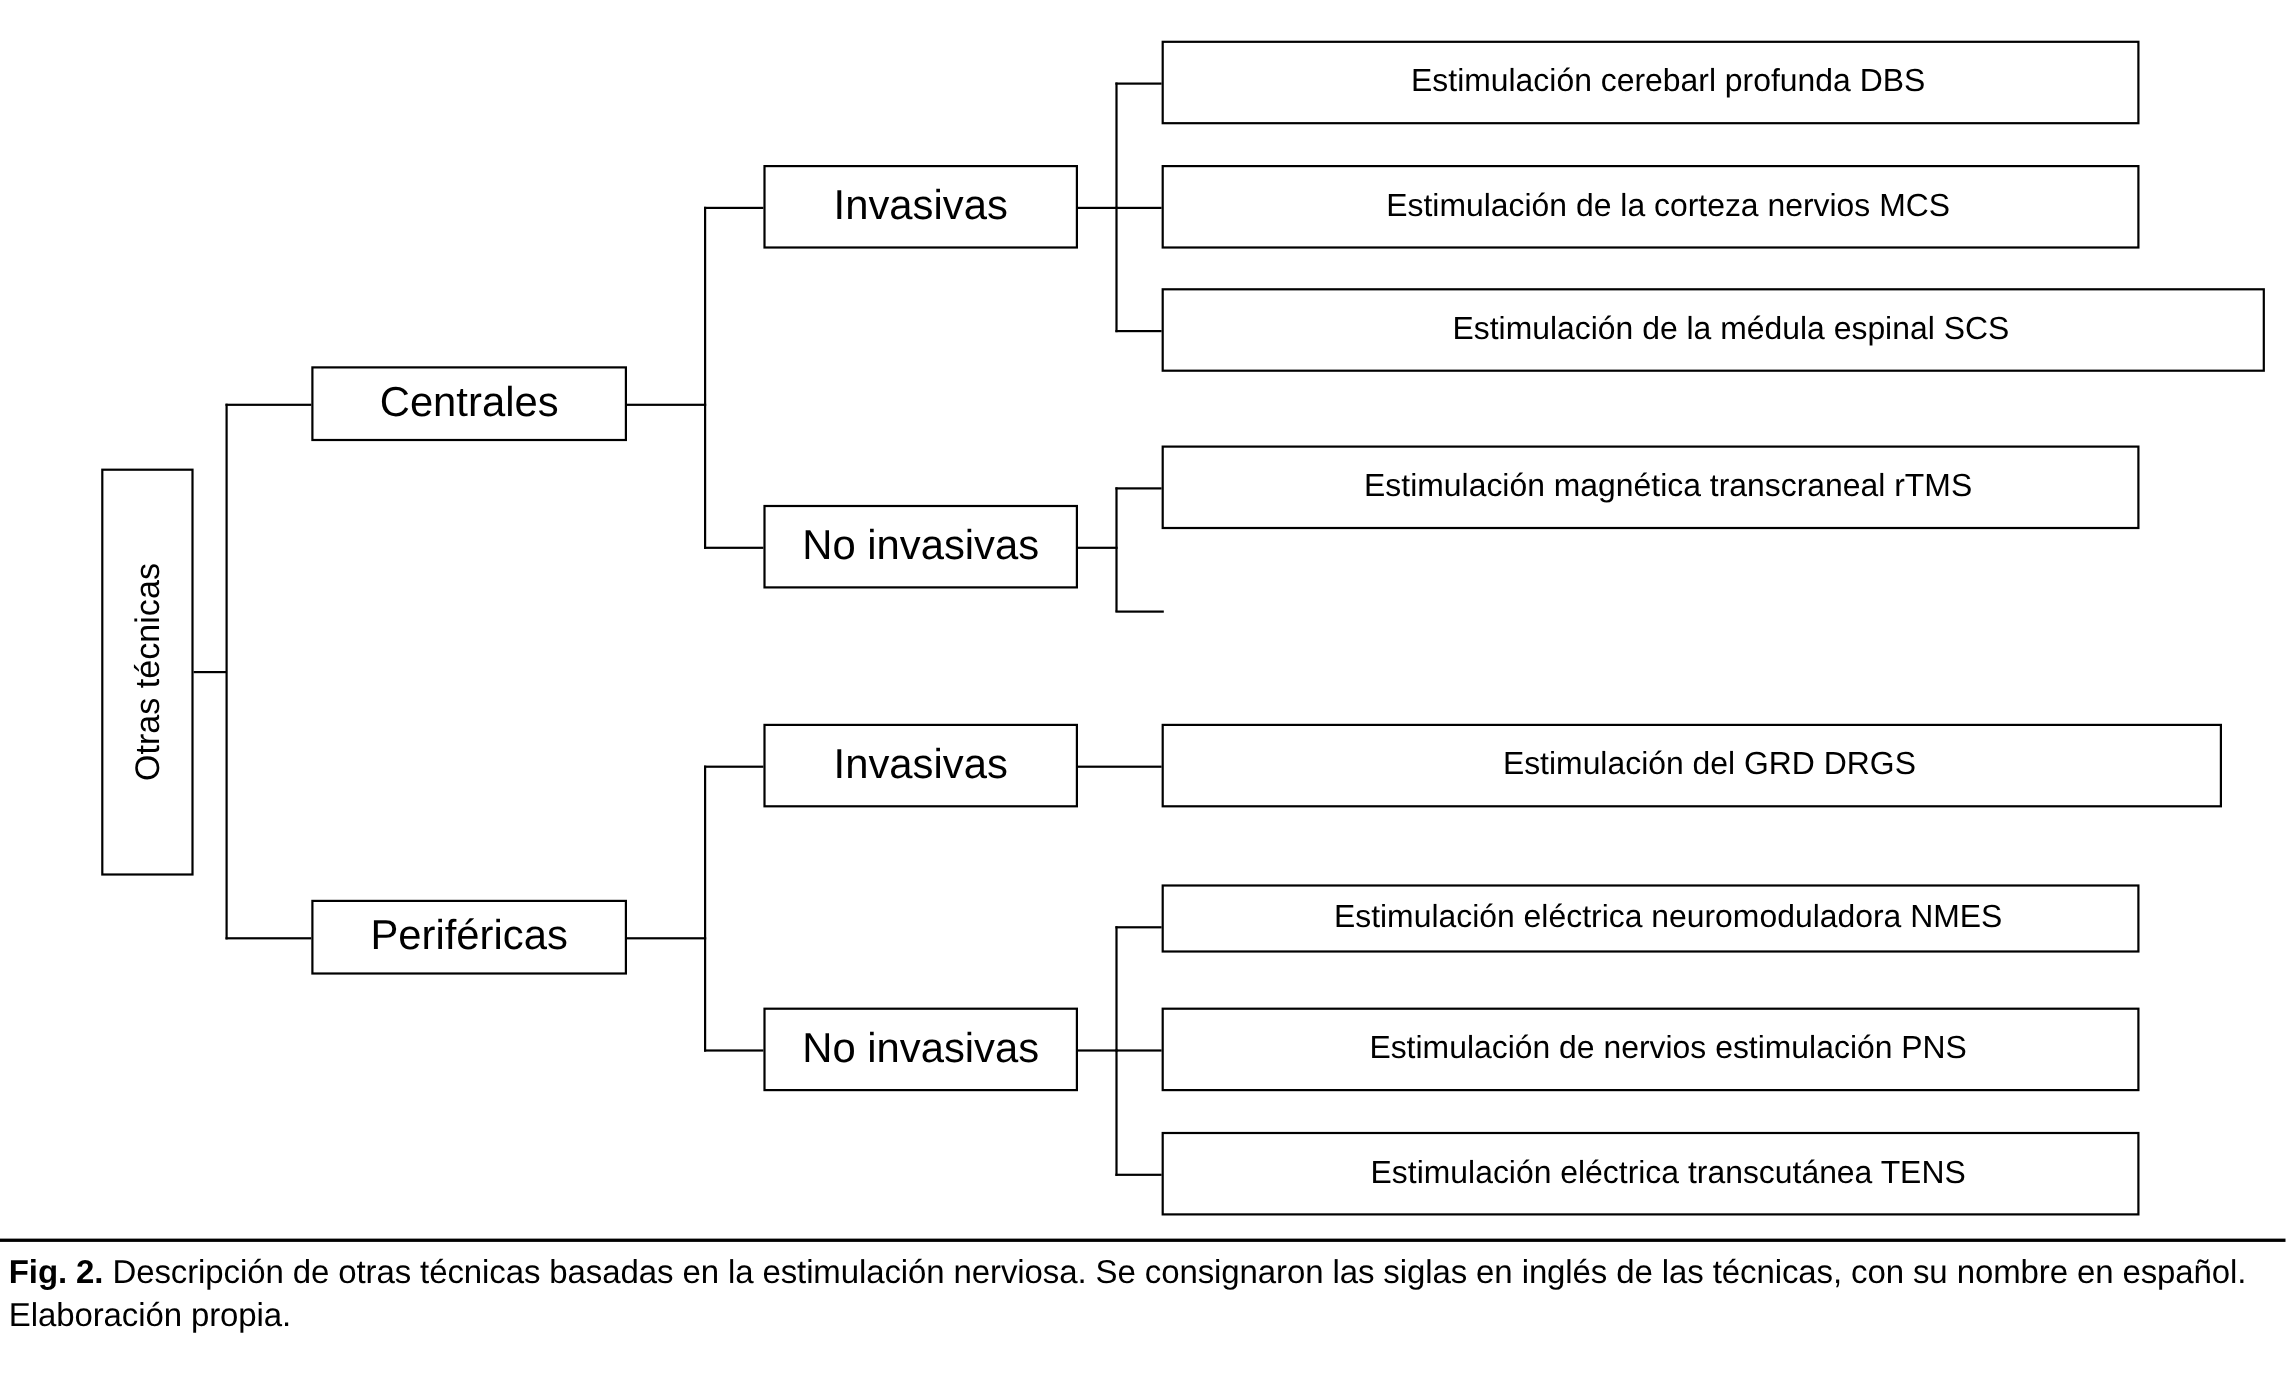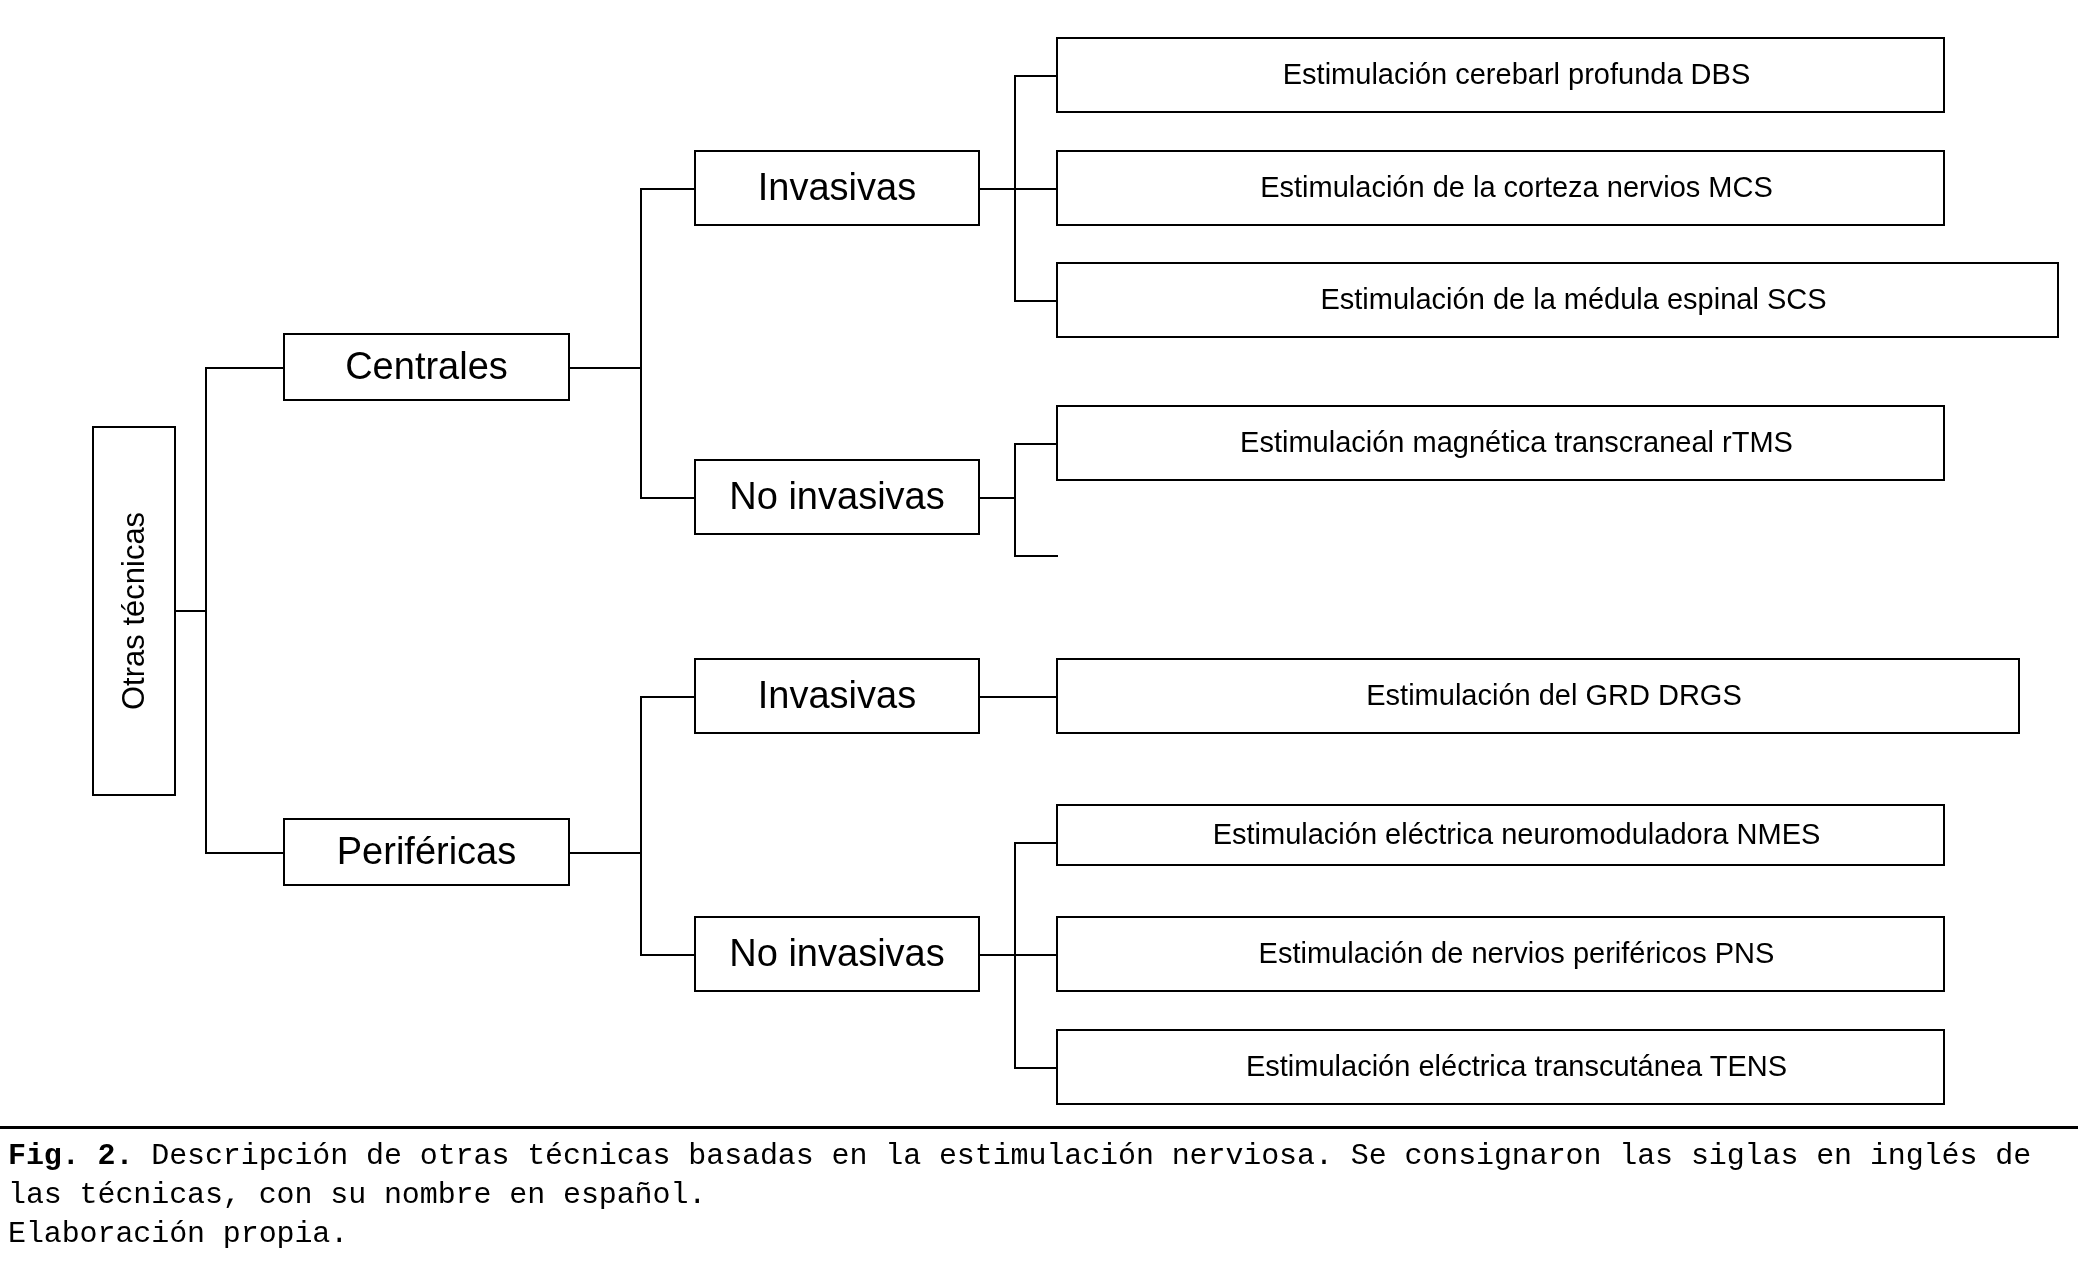--- a/index.html
+++ b/index.html
@@ -33,21 +33,20 @@
   .vline{width:2px;}
 
   .caption{
     position:absolute;
     left:8px;
     right:8px;
     font-size:30px;
     line-height:1.30;
     color:#000;
     letter-spacing:-0.1px;
-    font-family:Liberation Mono, monospace;
   }
   .sep{position:absolute;left:0;right:0;height:3px;background:#000;}
 </style>
 </head>
 <body>
 
 <div id="page">
 
   <div class="line hline" style="left:174px; top:610px; width:32px;"></div>
   <div class="line vline" style="left:205px; top:367px; height:487px;"></div>
@@ -126,21 +125,21 @@
   </div>
 
   <div class="node leaf" style="left:1056px; top:658px; width:964px; height:76px;">
     <span class="lbl">Estimulación del GRD DRGS</span>
   </div>
 
   <div class="node leaf" style="left:1056px; top:804px; width:889px; height:62px;">
     <span class="lbl">Estimulación eléctrica neuromoduladora NMES</span>
   </div>
   <div class="node leaf" style="left:1056px; top:916px; width:889px; height:76px;">
-    <span class="lbl">Estimulación de nervios periféricos PNS</span>
+    <span class="lbl">Estimulación de nervios estimulación PNS</span>
   </div>
   <div class="node leaf" style="left:1056px; top:1029px; width:889px; height:76px;">
     <span class="lbl">Estimulación eléctrica transcutánea TENS</span>
   </div>
 
   <div class="sep" style="top:1126px;"></div>
 
   <div class="caption" style="top:1137px;">
     <span style="font-weight:bold;">Fig. 2.</span><span> Descripción de otras técnicas basadas en la estimulación nerviosa. Se consignaron las siglas en inglés de las técnicas, con su nombre en español.</span><br>
     <span>Elaboración propia.</span>

